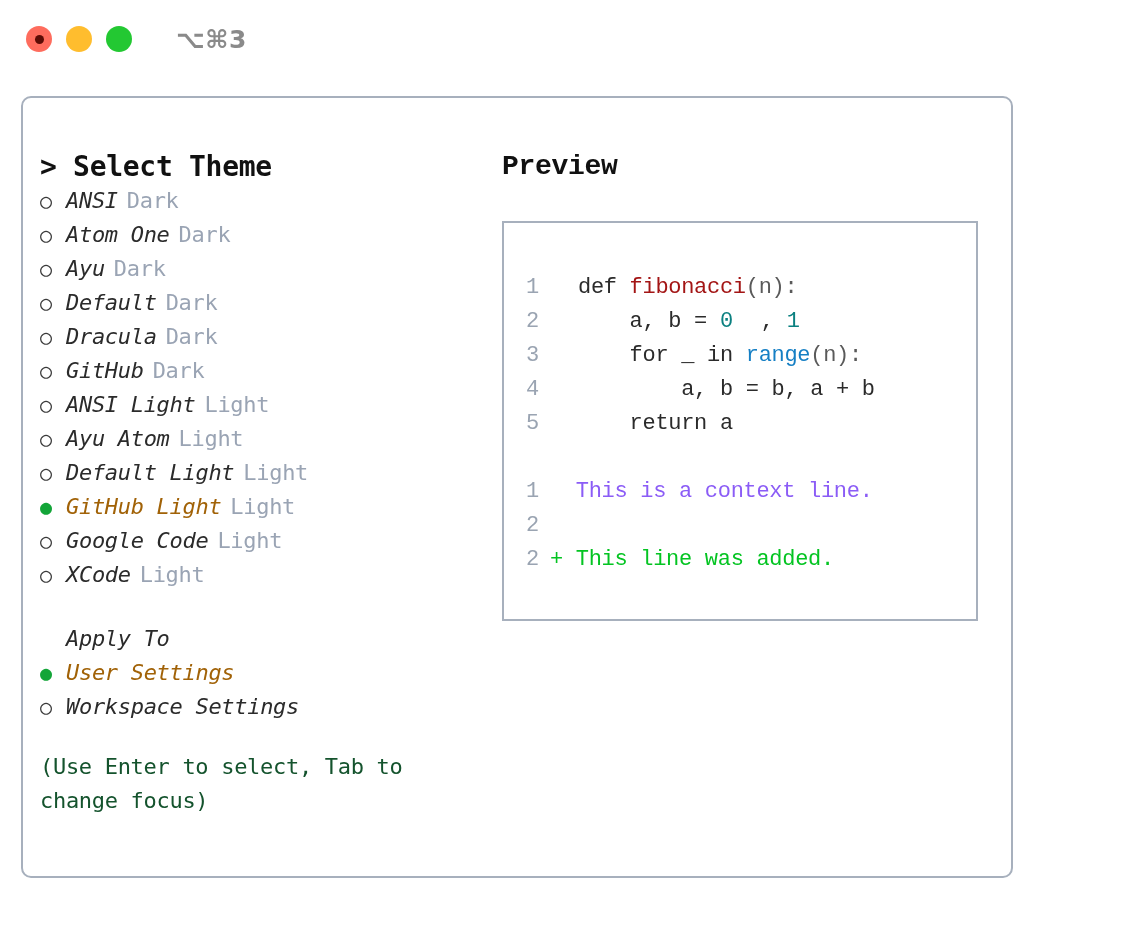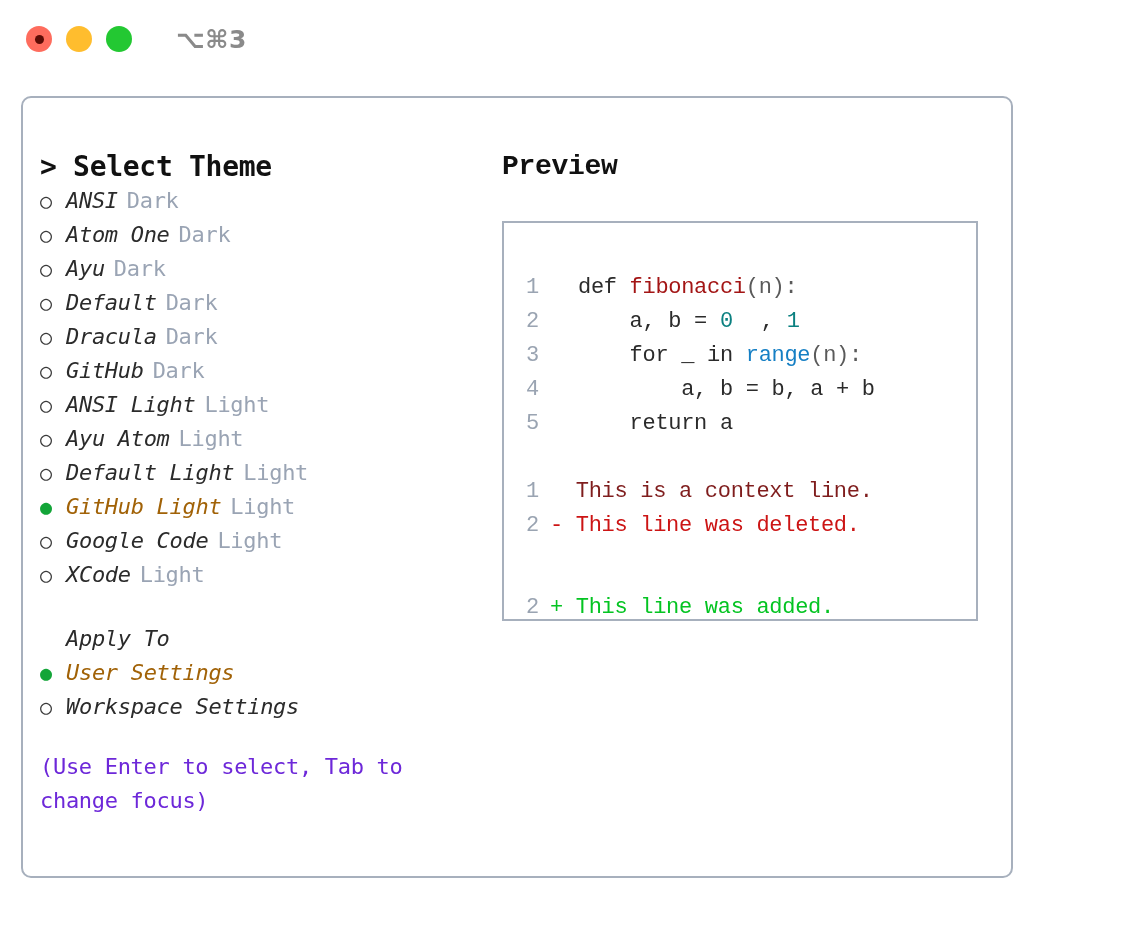--- a/index.html
+++ b/index.html
@@ -129,21 +129,21 @@
   .opt-label.sel   { color: #a16207; }
   .opt-tag {
     color: #9aa4b4;
     margin-left: 9px;
   }
   .spacer-md { height: 30px; }
 
   .hint {
     margin-top: 26px;
     font-size: 22px;
-    color: #6d28d9;
+    color: #14532d;
     line-height: 34px;
     width: 404px;
     letter-spacing: -0.3px;
   }
 
   
   .right-col {
     position: absolute;
     left: 479px;
     top: 52px;
@@ -179,23 +179,23 @@
   }
   .code-text { color: #2b2b2b; }
 
   .tok-plain  { color: #2b2b2b; margin-left: 28px; }
   .tok-fn     { color: #a31515; }
   .tok-builtin{ color: #157fc4; }
   .tok-num    { color: #0b8080; }
   .tok-punct  { color: #5a5a5a; }
 
   .diff-gap { height: 34px; }
-  .diff-ctx { color: #7f1d1d; }
+  .diff-ctx { color: #8b5cf6; }
   .diff-del { color: #cc1414; }
-  .diff-add { color: #04c422; margin-top: 48px; }
+  .diff-add { color: #04c422; }
 </style>
 </head>
 <body>
 
 <div class="window">
 
   <div class="titlebar">
     <div class="lights">
       <div class="light red">
         <div class="rec-dot"></div>
@@ -249,21 +249,21 @@
           <div id="code-block">
               <div class="code-line"><span class="lineno">1</span><span class="code-text"><span class="tok-plain">def </span><span class="tok-fn">fibonacci</span><span class="tok-punct">(n):</span></span></div>
               <div class="code-line"><span class="lineno">2</span><span class="code-text"><span class="tok-plain">    a, b = </span><span class="tok-num">0</span><span class="tok-plain">, </span><span class="tok-num">1</span></span></div>
               <div class="code-line"><span class="lineno">3</span><span class="code-text"><span class="tok-plain">    for _ in </span><span class="tok-builtin">range</span><span class="tok-punct">(n):</span></span></div>
               <div class="code-line"><span class="lineno">4</span><span class="code-text"><span class="tok-plain">        a, b = b, a + b</span></span></div>
               <div class="code-line"><span class="lineno">5</span><span class="code-text"><span class="tok-plain">    return a</span></span></div>
             </div>
           <div class="diff-gap"></div>
           <div id="diff-block">
               <div class="code-line"><span class="lineno">1</span><span class="diff-ctx"><span> </span><span> This is a context line.</span></span></div>
-              <div class="code-line"><span class="lineno">2</span><span class="diff-del"><span>-</span><span> This line was deleted.</span></span></div>
+              <div class="code-line"><span class="lineno">2</span></div>
               <div class="code-line"><span class="lineno">2</span><span class="diff-add"><span>+</span><span> This line was added.</span></span></div>
             </div>
         </div>
       </div>
 
     </div>
   </div>
 </div>
 
 </body></html>

